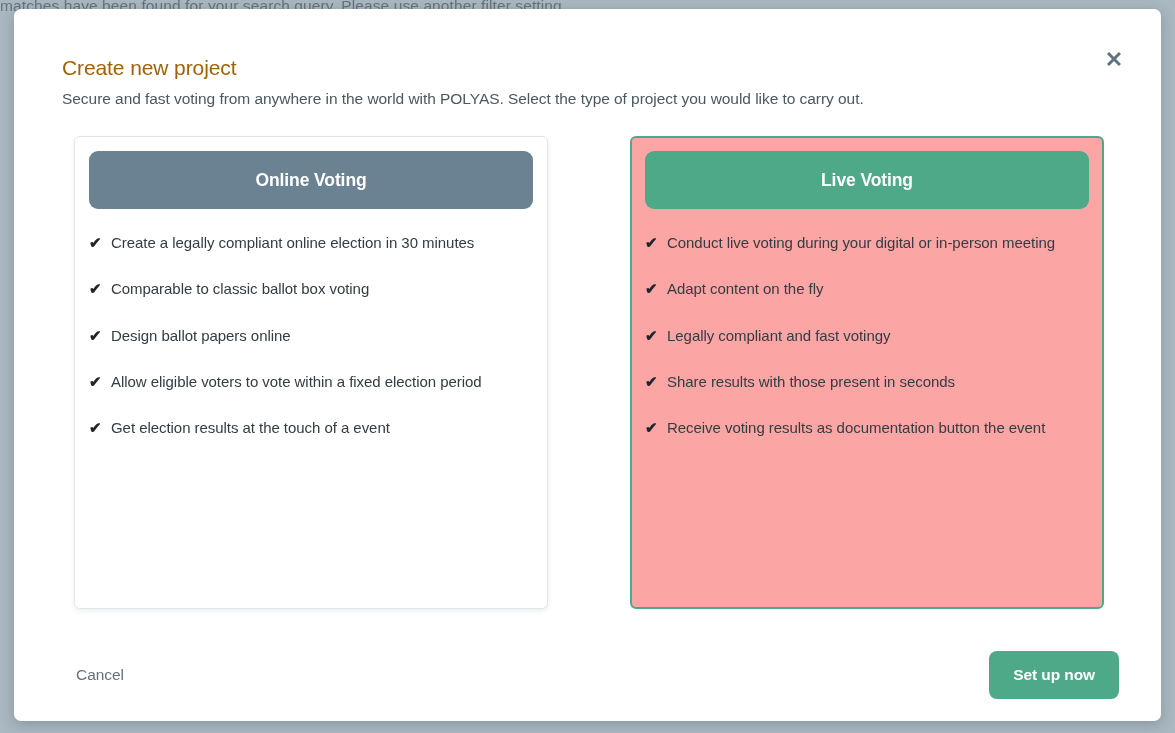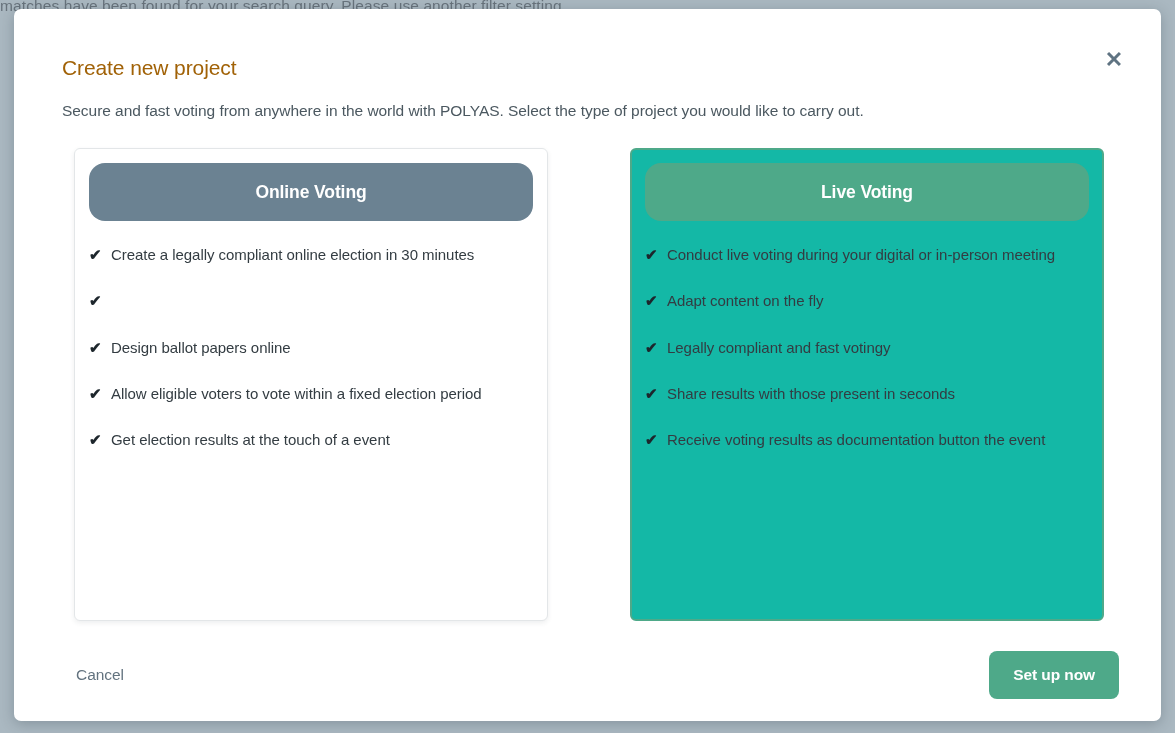--- a/index.html
+++ b/index.html
@@ -68,21 +68,21 @@
   .modal-header {
     padding: 47px 0 0 48px;
   }
   .modal-title {
     font-size: 21px;
     font-weight: 400;
     color: #a16207;
     letter-spacing: -0.1px;
   }
   .modal-subtitle {
-    margin-top: 22px;
+    margin-top: 10px;
     font-size: 15.5px;
     color: #4b5860;
     letter-spacing: -0.05px;
   }
 
   
   .cards {
     display: flex;
     gap: 82px;
     padding: 28px 0 0 60px;
@@ -92,28 +92,28 @@
     width: 474px;
     height: 473px;
     border-radius: 6px;
     background: #ffffff;
     border: 1px solid #e3e6e8;
     box-shadow: 0 2px 5px rgba(60,72,80,.09);
     padding: 14px 14px 0 14px;
   }
   .card.selected {
     border: 2px solid #4ea989;
-    background: #14b8a6;
+    background: #fca5a5;
     box-shadow: none;
     padding: 13px 13px 0 13px;
   }
 
   .card-head {
     height: 58px;
-    border-radius: 16px;
+    border-radius: 9px;
     display: flex;
     align-items: center;
     justify-content: center;
     font-size: 17.5px;
     font-weight: 700;
     color: #ffffff;
     cursor: pointer;
     letter-spacing: -0.1px;
   }
   .card-head.online { background: #6b8292; }
@@ -196,20 +196,21 @@
 
     <div class="card">
       <div class="card-head online">Online Voting</div>
       <ul class="feature-list">
         <li class="feature-item">
           <span class="check-icon">✔</span>
           <span>Create a legally compliant online election in 30 minutes</span>
         </li>
         <li class="feature-item">
           <span class="check-icon">✔</span>
+          <span>Comparable to classic ballot box voting</span>
         </li>
         <li class="feature-item">
           <span class="check-icon">✔</span>
           <span>Design ballot papers online</span>
         </li>
         <li class="feature-item">
           <span class="check-icon">✔</span>
           <span>Allow eligible voters to vote within a fixed election period</span>
         </li>
         <li class="feature-item">

